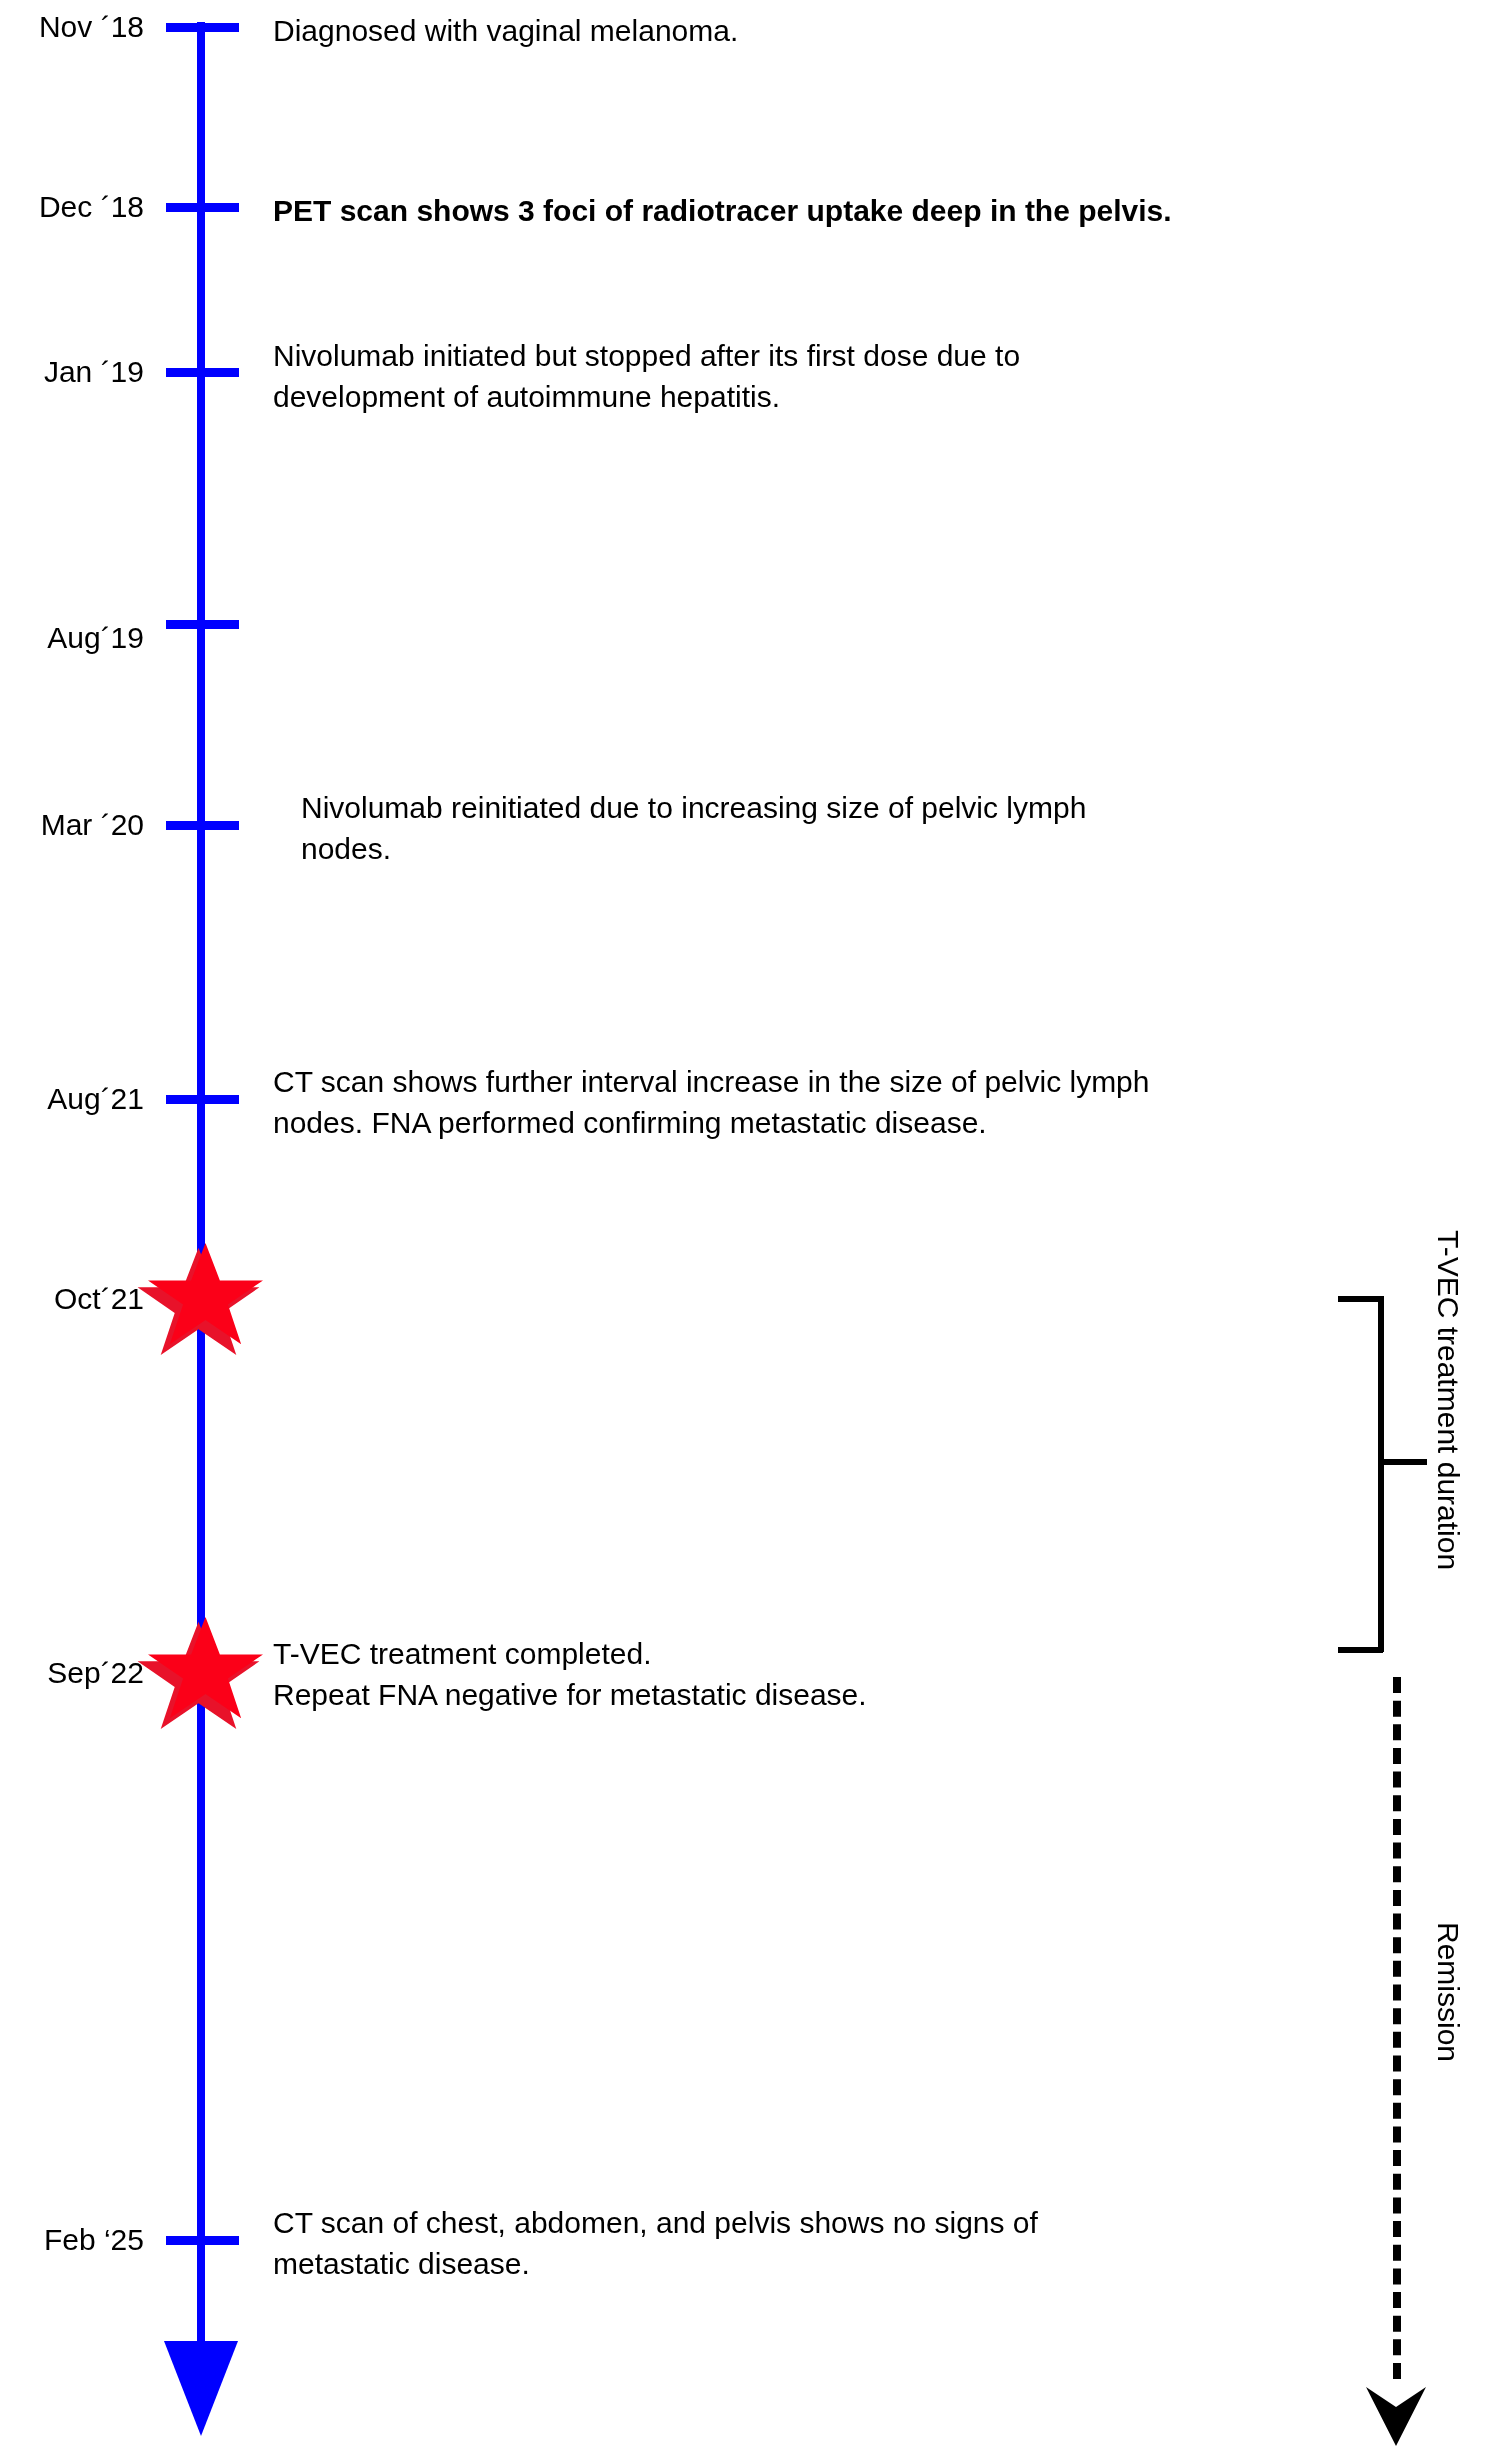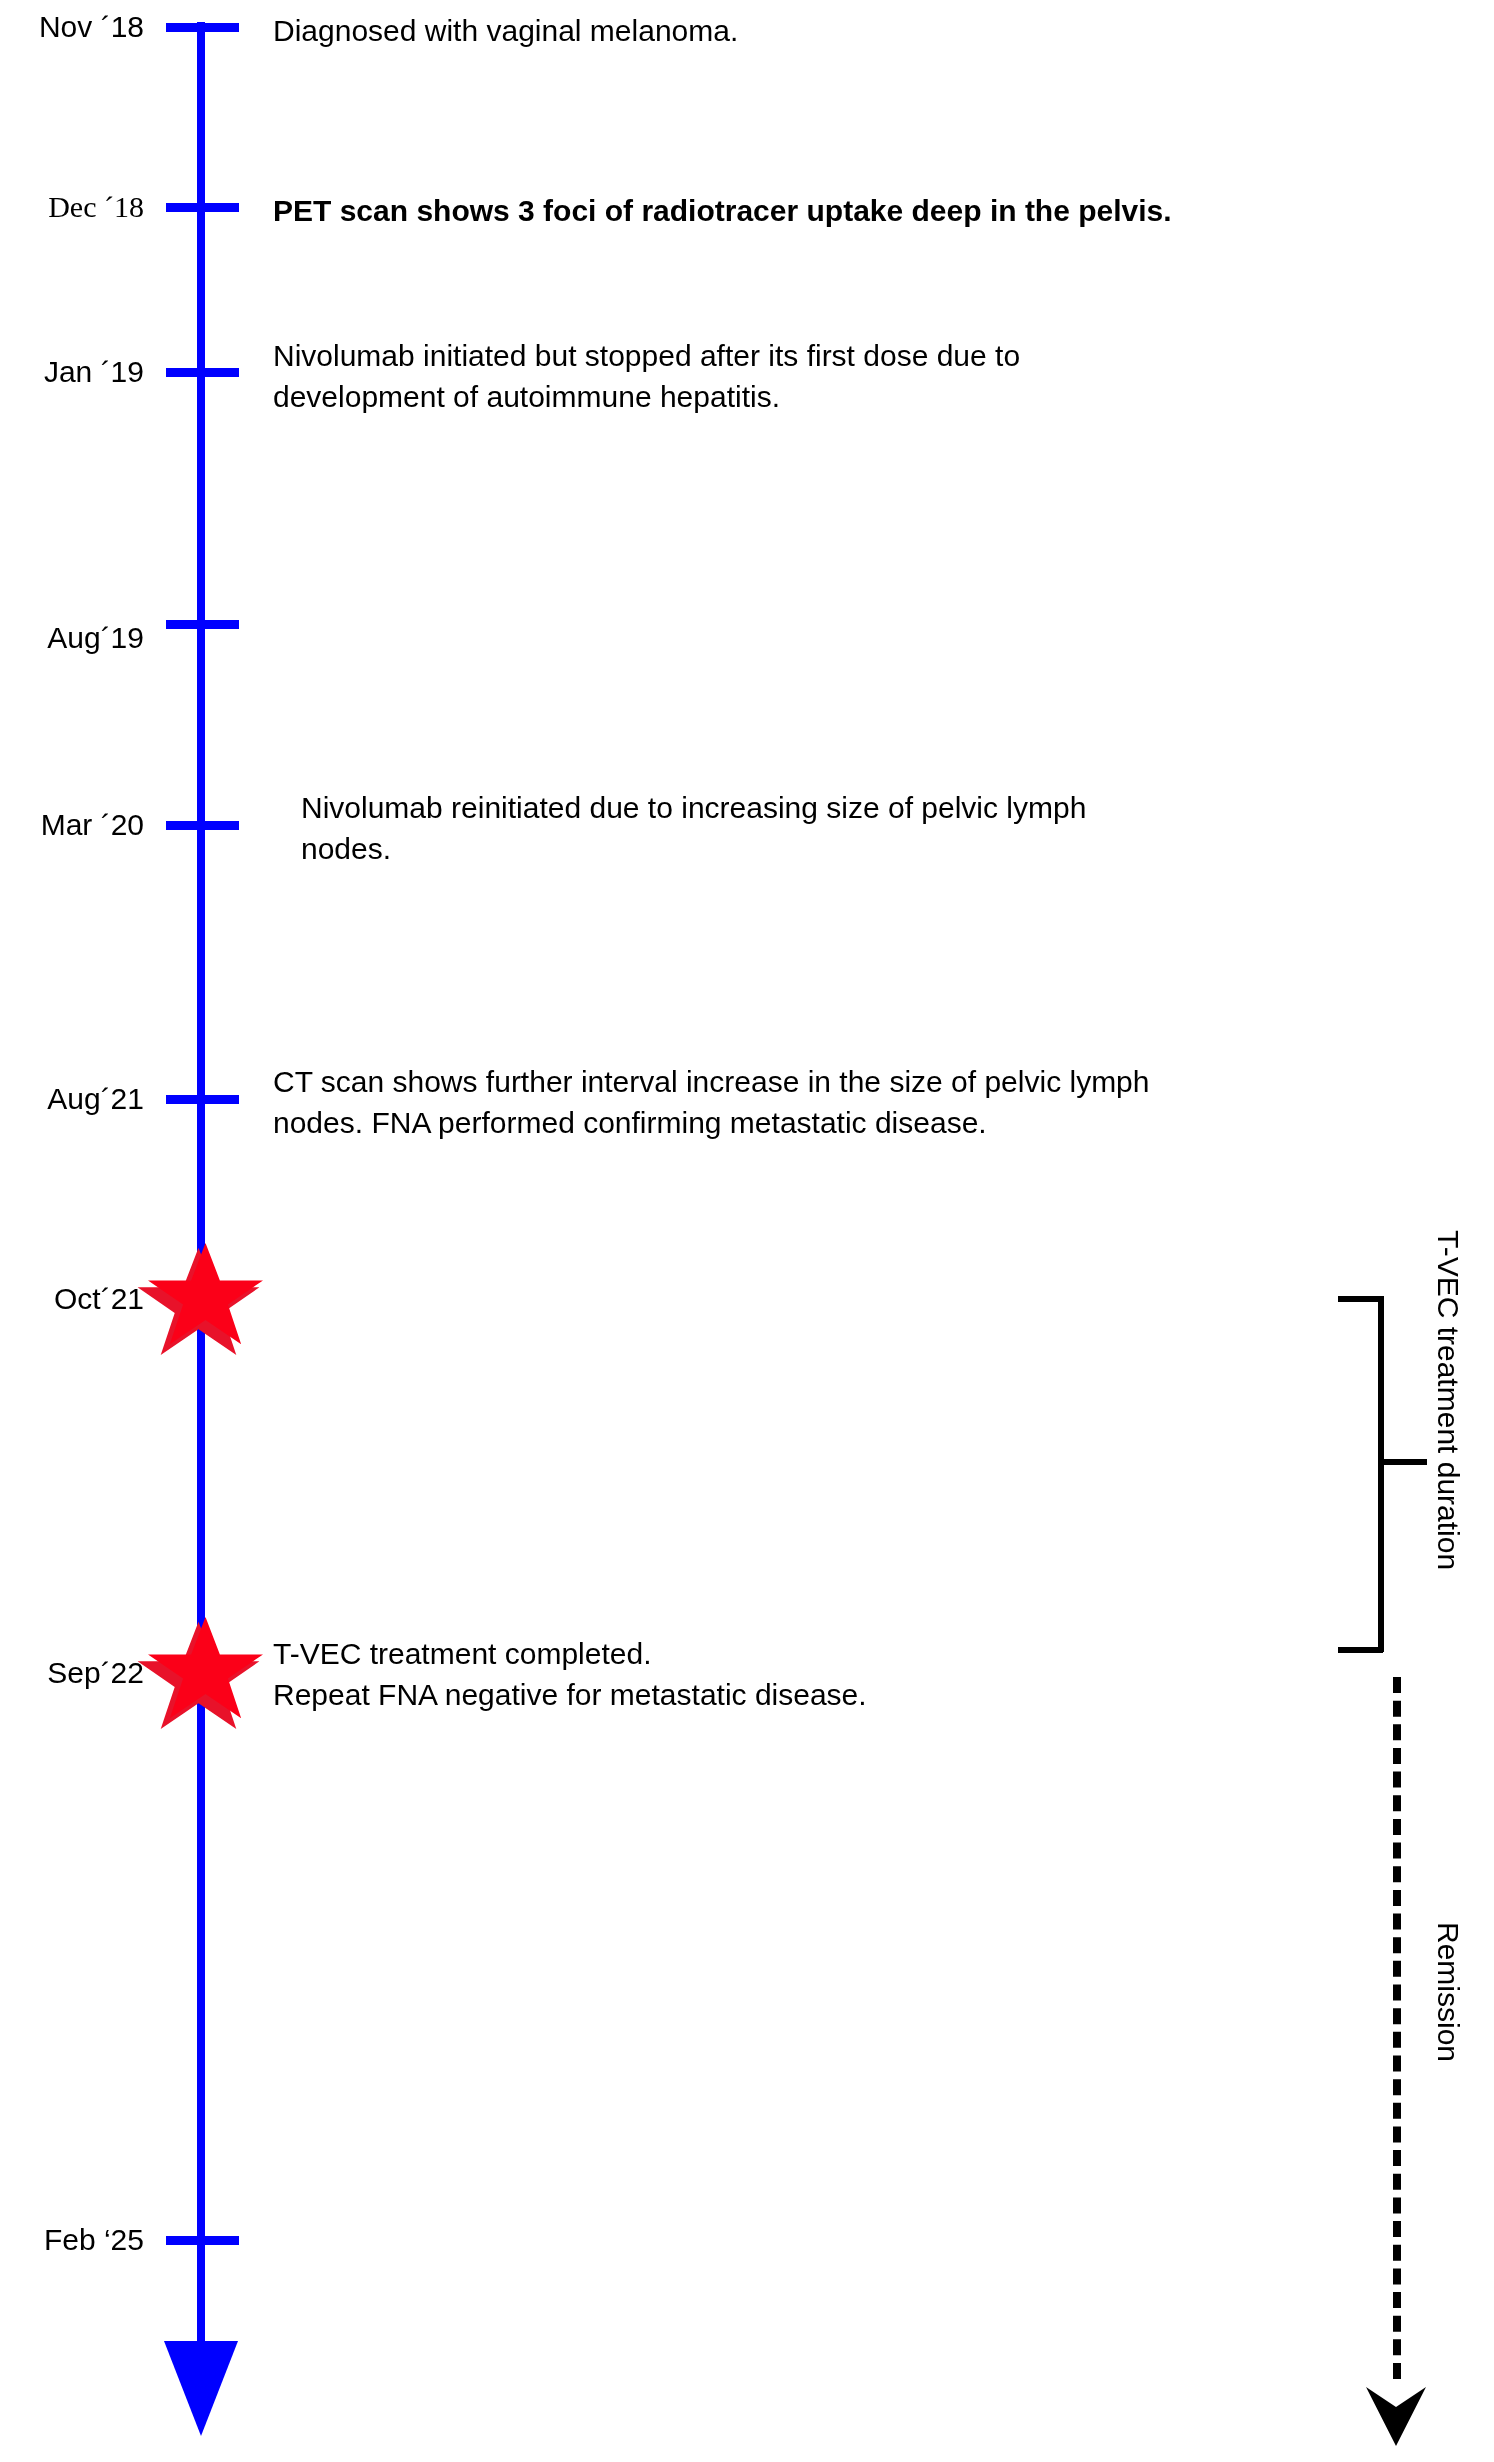--- a/index.html
+++ b/index.html
@@ -138,21 +138,21 @@
 <div id="page">
 
   <div class="axis-line"></div>
   <div class="axis-arrow"></div>
 
   <div class="tick" style="top:23px;"></div>
   <div class="date-label" style="top:12px;">Nov ´18</div>
   <div class="event-text" style="top:10px;">Diagnosed with vaginal melanoma.</div>
 
   <div class="tick" style="top:203px;"></div>
-  <div class="date-label" style="top:192px;font-family:Liberation Serif, serif;">Dec ´18</div>
+  <div class="date-label" style="top:192px;">Dec ´18</div>
   <div class="event-text" style="top:190px;font-weight:bold;">PET scan shows 3 foci of radiotracer uptake deep in the pelvis.</div>
 
   <div class="tick" style="top:368px;"></div>
   <div class="date-label" style="top:357px;">Jan ´19</div>
   <div class="event-text" style="top:335px;"> Nivolumab initiated but stopped after its first dose due to
 development of autoimmune hepatitis.</div>
 
   <div class="tick" style="top:620px;"></div>
   <div class="date-label" style="top:609px;margin-top:14px;">Aug´19</div>
 
@@ -175,20 +175,22 @@
   <div class="star-wrap" style="left:148px; top:1617px;">
     <div class="star-shadow"></div>
     <div class="star-main"></div>
   </div>
   <div class="date-label" style="top:1658px;">Sep´22</div>
   <div class="event-text" style="top:1633px;">T-VEC treatment completed.
 Repeat FNA negative for metastatic disease.</div>
 
   <div class="tick" style="top:2236px;"></div>
   <div class="date-label" style="top:2225px;">Feb ‘25</div>
+  <div class="event-text" style="top:2202px;">CT scan of chest, abdomen, and pelvis shows no signs of
+metastatic disease.</div>
 
   <div class="bracket-spine" style="top:1296px; height:356px;"></div>
   <div class="bracket-arm" style="left:1338px; top:1296px; width:45px;"></div>
   <div class="bracket-arm" style="left:1378px; top:1459px; width:49px;"></div>
   <div class="bracket-arm" style="left:1338px; top:1647px; width:45px;"></div>
 
   <div class="dash-line" style="top:1677px; height:702px;"></div>
   <div class="dash-arrow" style="left:1366px; top:2376px;">
     <svg width="60" height="70" viewBox="0 0 120 140">
       <polygon points="0,22 60,62 120,22 60,140" fill="#000000"></polygon>

